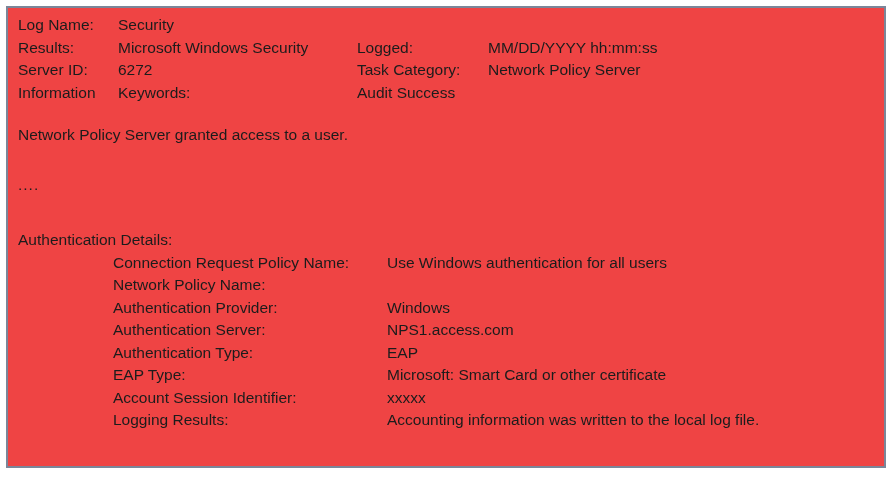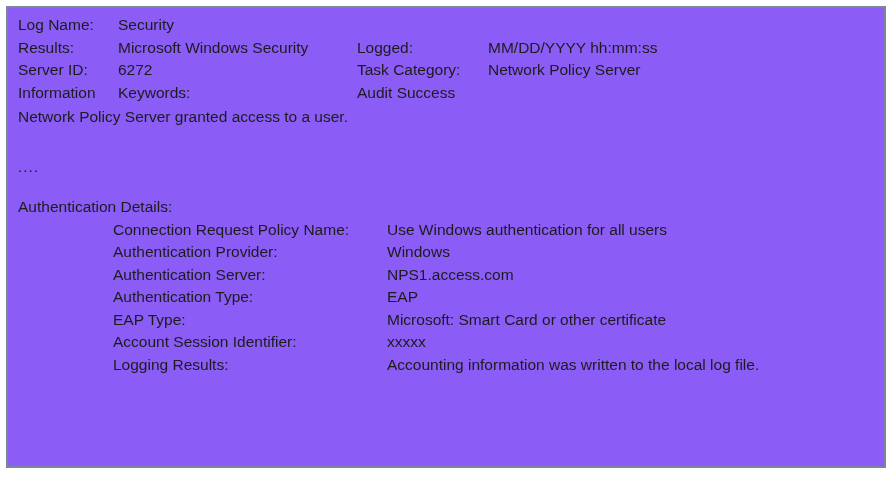--- a/index.html
+++ b/index.html
@@ -13,48 +13,48 @@
     -webkit-font-smoothing: antialiased;
   }
   .frame {
     position: absolute;
     left: 6px;
     top: 6px;
     width: 880px;
     height: 462px;
     box-sizing: border-box;
     border: 2px solid #7b8699;
-    background: #8b5cf6;
+    background: #ef4444;
     overflow: hidden;
   }
   .content {
     padding: 6px 8px 0 10px;
     font-size: 15.5px;
     line-height: 22.5px;
   }
   
   .hdr-row {
     display: grid;
     grid-template-columns: 100px 239px 131px auto;
     white-space: nowrap;
   }
   .hdr-label, .hdr-value, .detail-label, .detail-value {
     display: block;
     overflow: visible;
   }
   .description {
-    margin-top: 2px;
+    margin-top: 20px;
     white-space: nowrap;
   }
   .ellipsis {
     margin-top: 27px;
     letter-spacing: 1px;
   }
   .section-title {
-    margin-top: 18px;
+    margin-top: 33px;
     white-space: nowrap;
   }
   .detail-row {
     display: grid;
     grid-template-columns: 274px auto;
     padding-left: 95px;
     white-space: nowrap;
   }
 </style>
 </head>
@@ -94,20 +94,21 @@
     <div class="ellipsis">....</div>
 
     <div class="section-title">Authentication Details:</div>
 
     <div>
         <div class="detail-row">
           <span class="detail-label">Connection Request Policy Name:</span>
           <span class="detail-value">Use Windows authentication for all users</span>
         </div>
         <div class="detail-row">
+          <span class="detail-label">Network Policy Name:</span>
         </div>
         <div class="detail-row">
           <span class="detail-label">Authentication Provider:</span>
           <span class="detail-value">Windows</span>
         </div>
         <div class="detail-row">
           <span class="detail-label">Authentication Server:</span>
           <span class="detail-value">NPS1.access.com</span>
         </div>
         <div class="detail-row">

